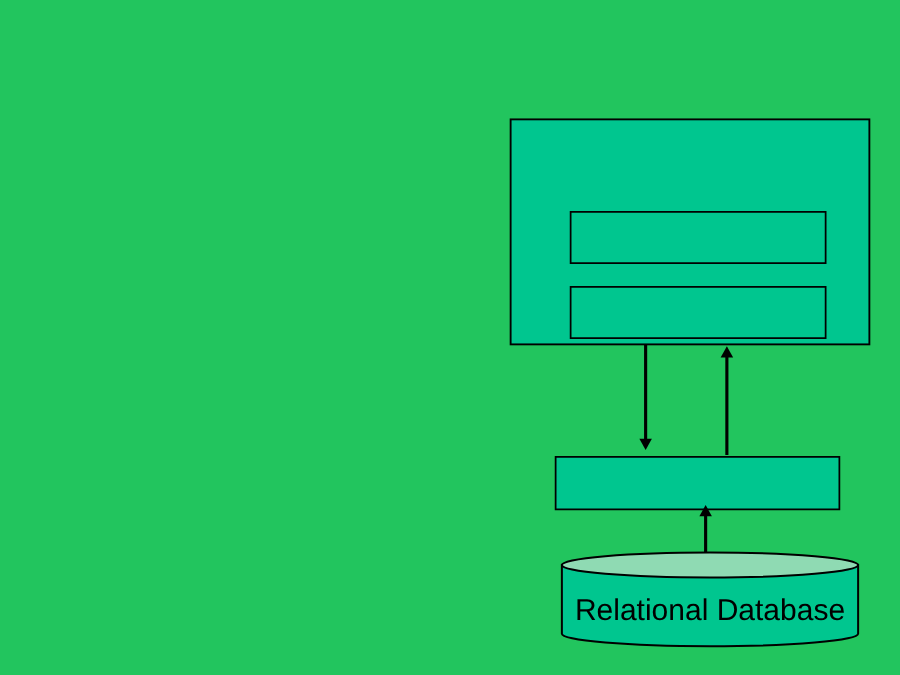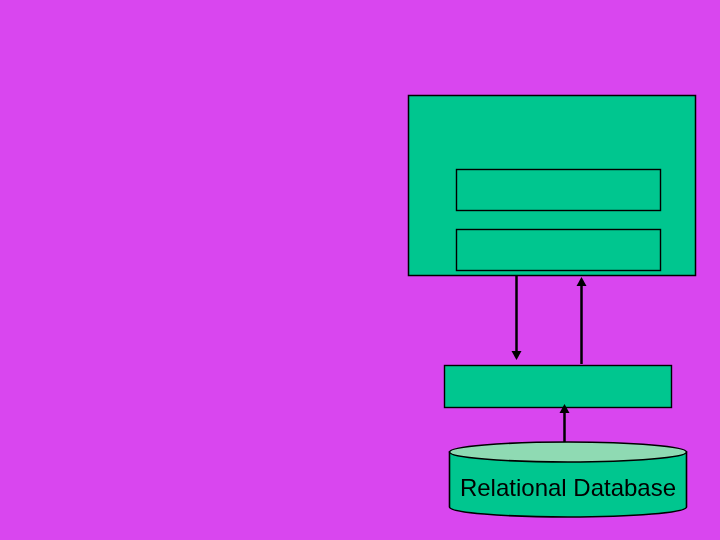--- a/index.html
+++ b/index.html
@@ -5,21 +5,21 @@
   html, body {
     margin: 0;
     padding: 0;
     background: #ffffff;
     font-family: "Liberation Sans", sans-serif;
   }
   .stage {
     position: relative;
     width: 720px;
     height: 540px;
-    background: #d946ef;
+    background: #22c55e;
     overflow: hidden;
   }
   .stage svg {
     position: absolute;
     left: 0;
     top: 0;
     display: block;
   }
   .db-label {
     font-family: "Liberation Sans", sans-serif;

